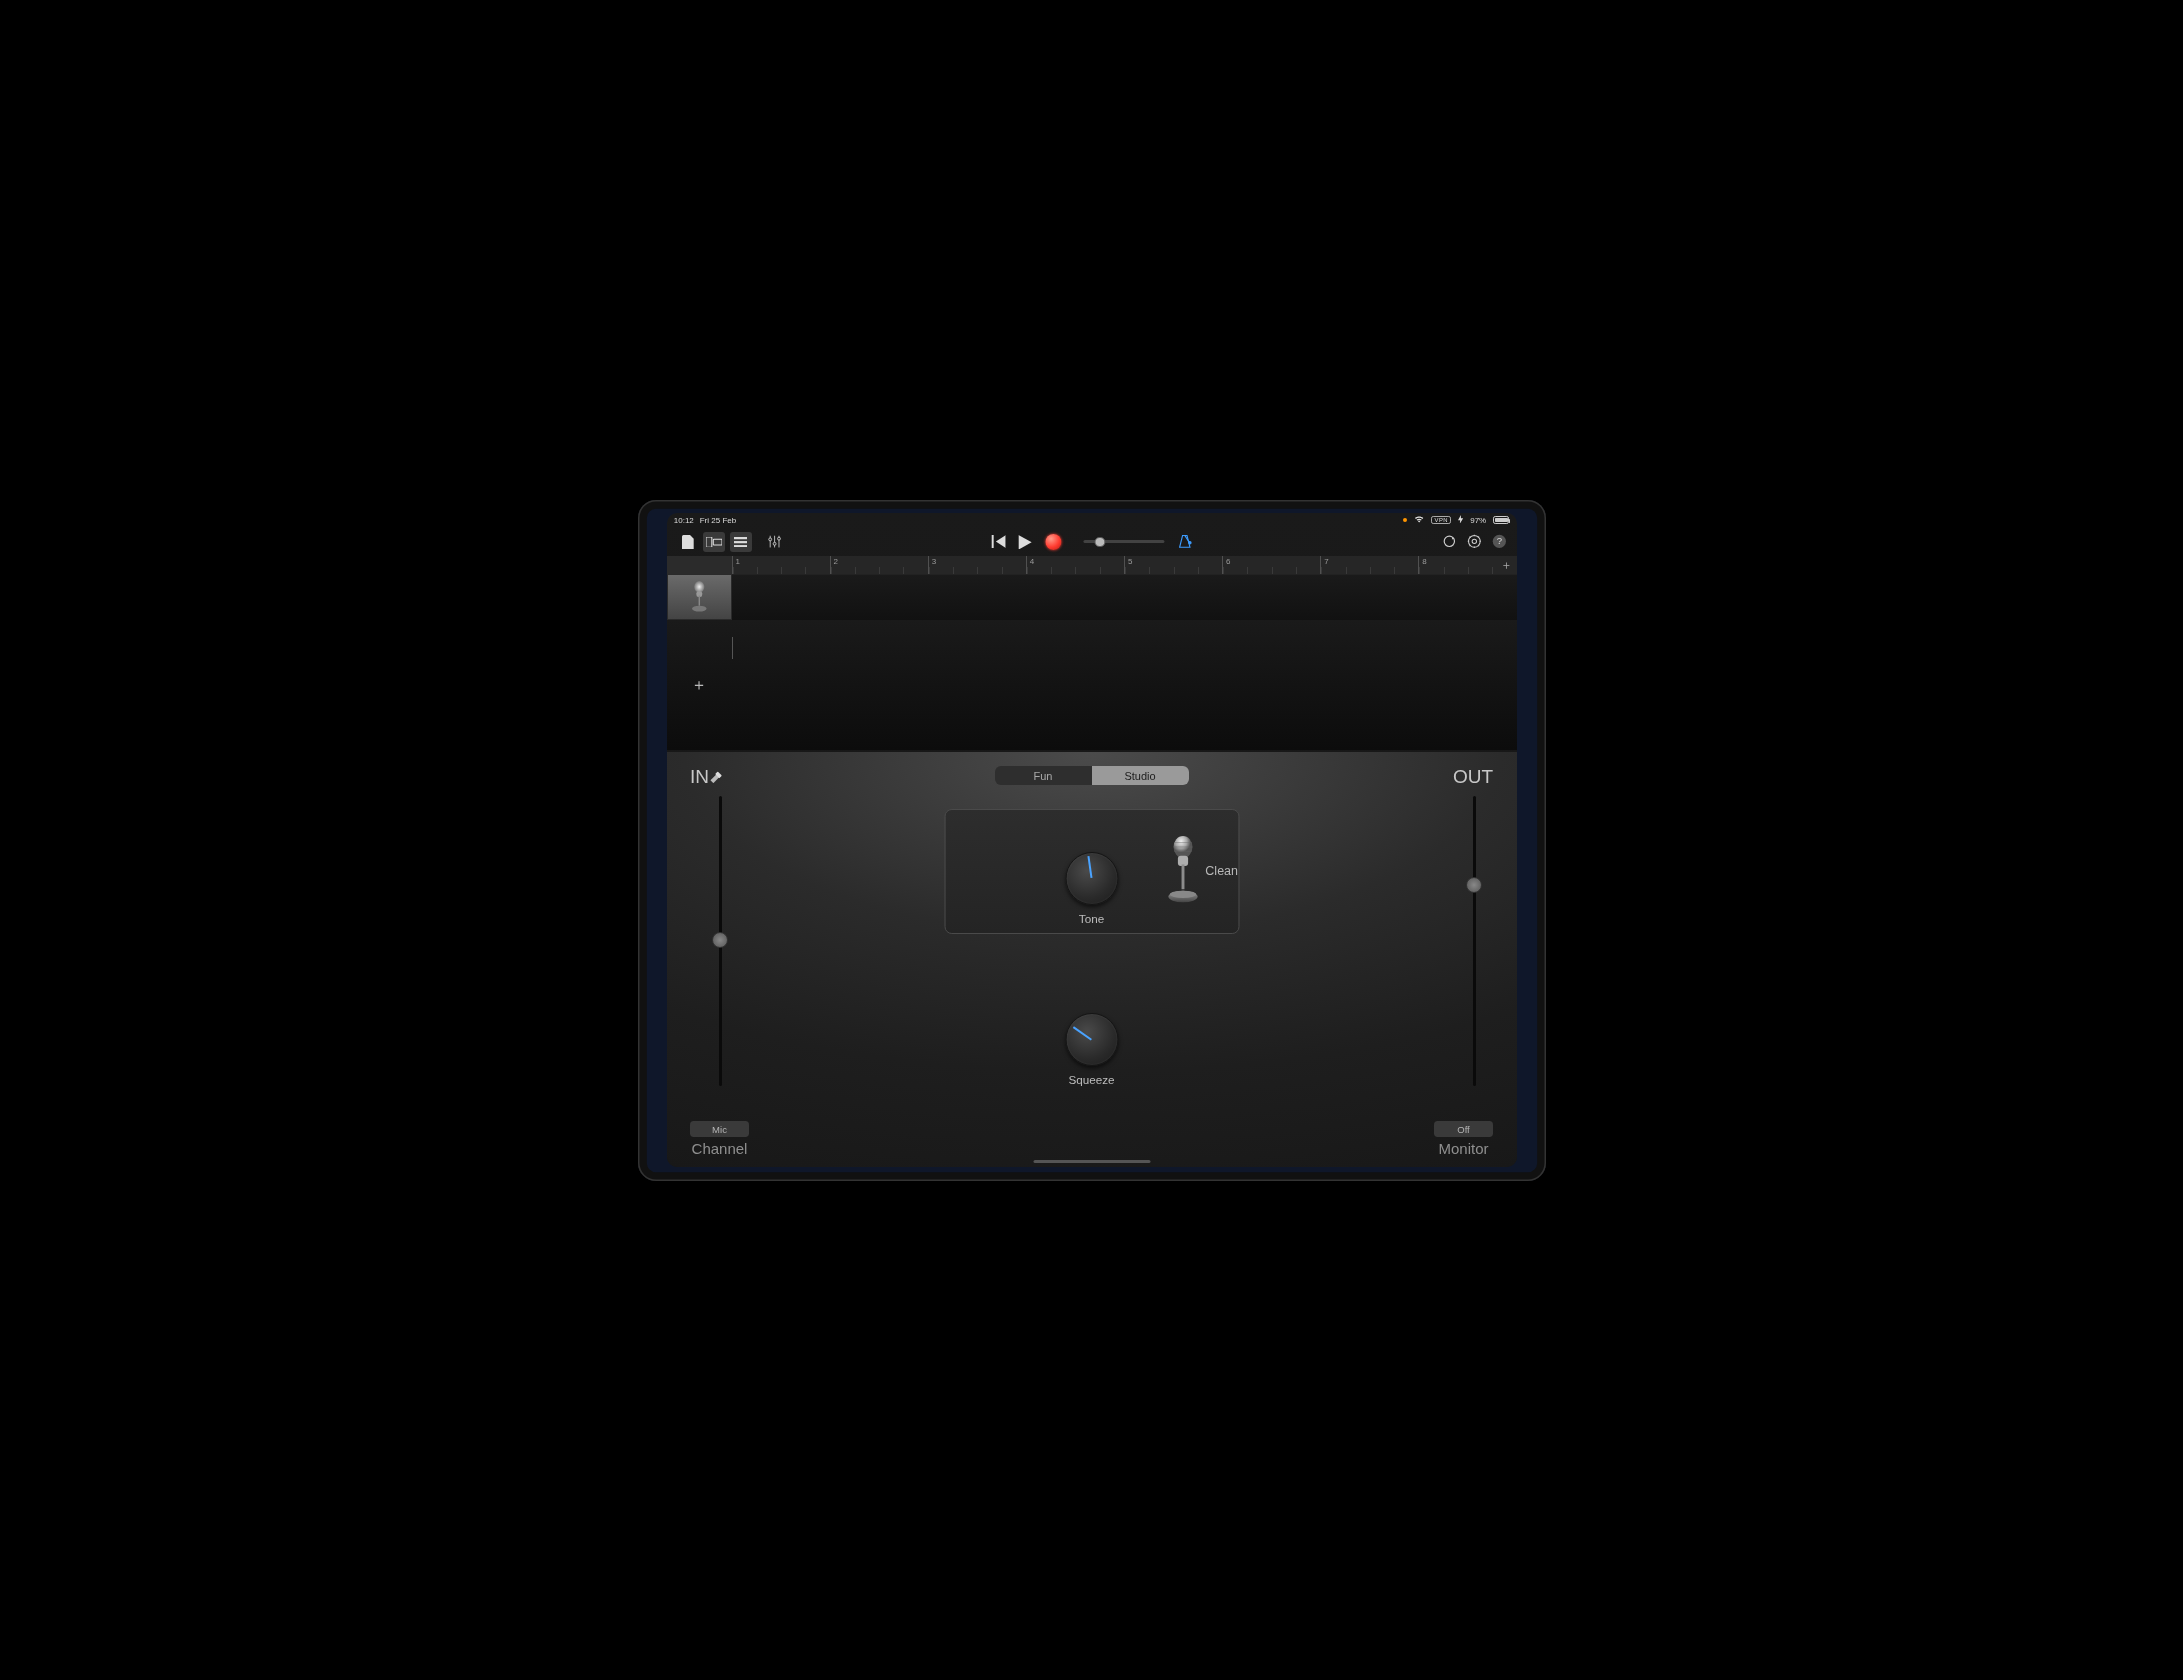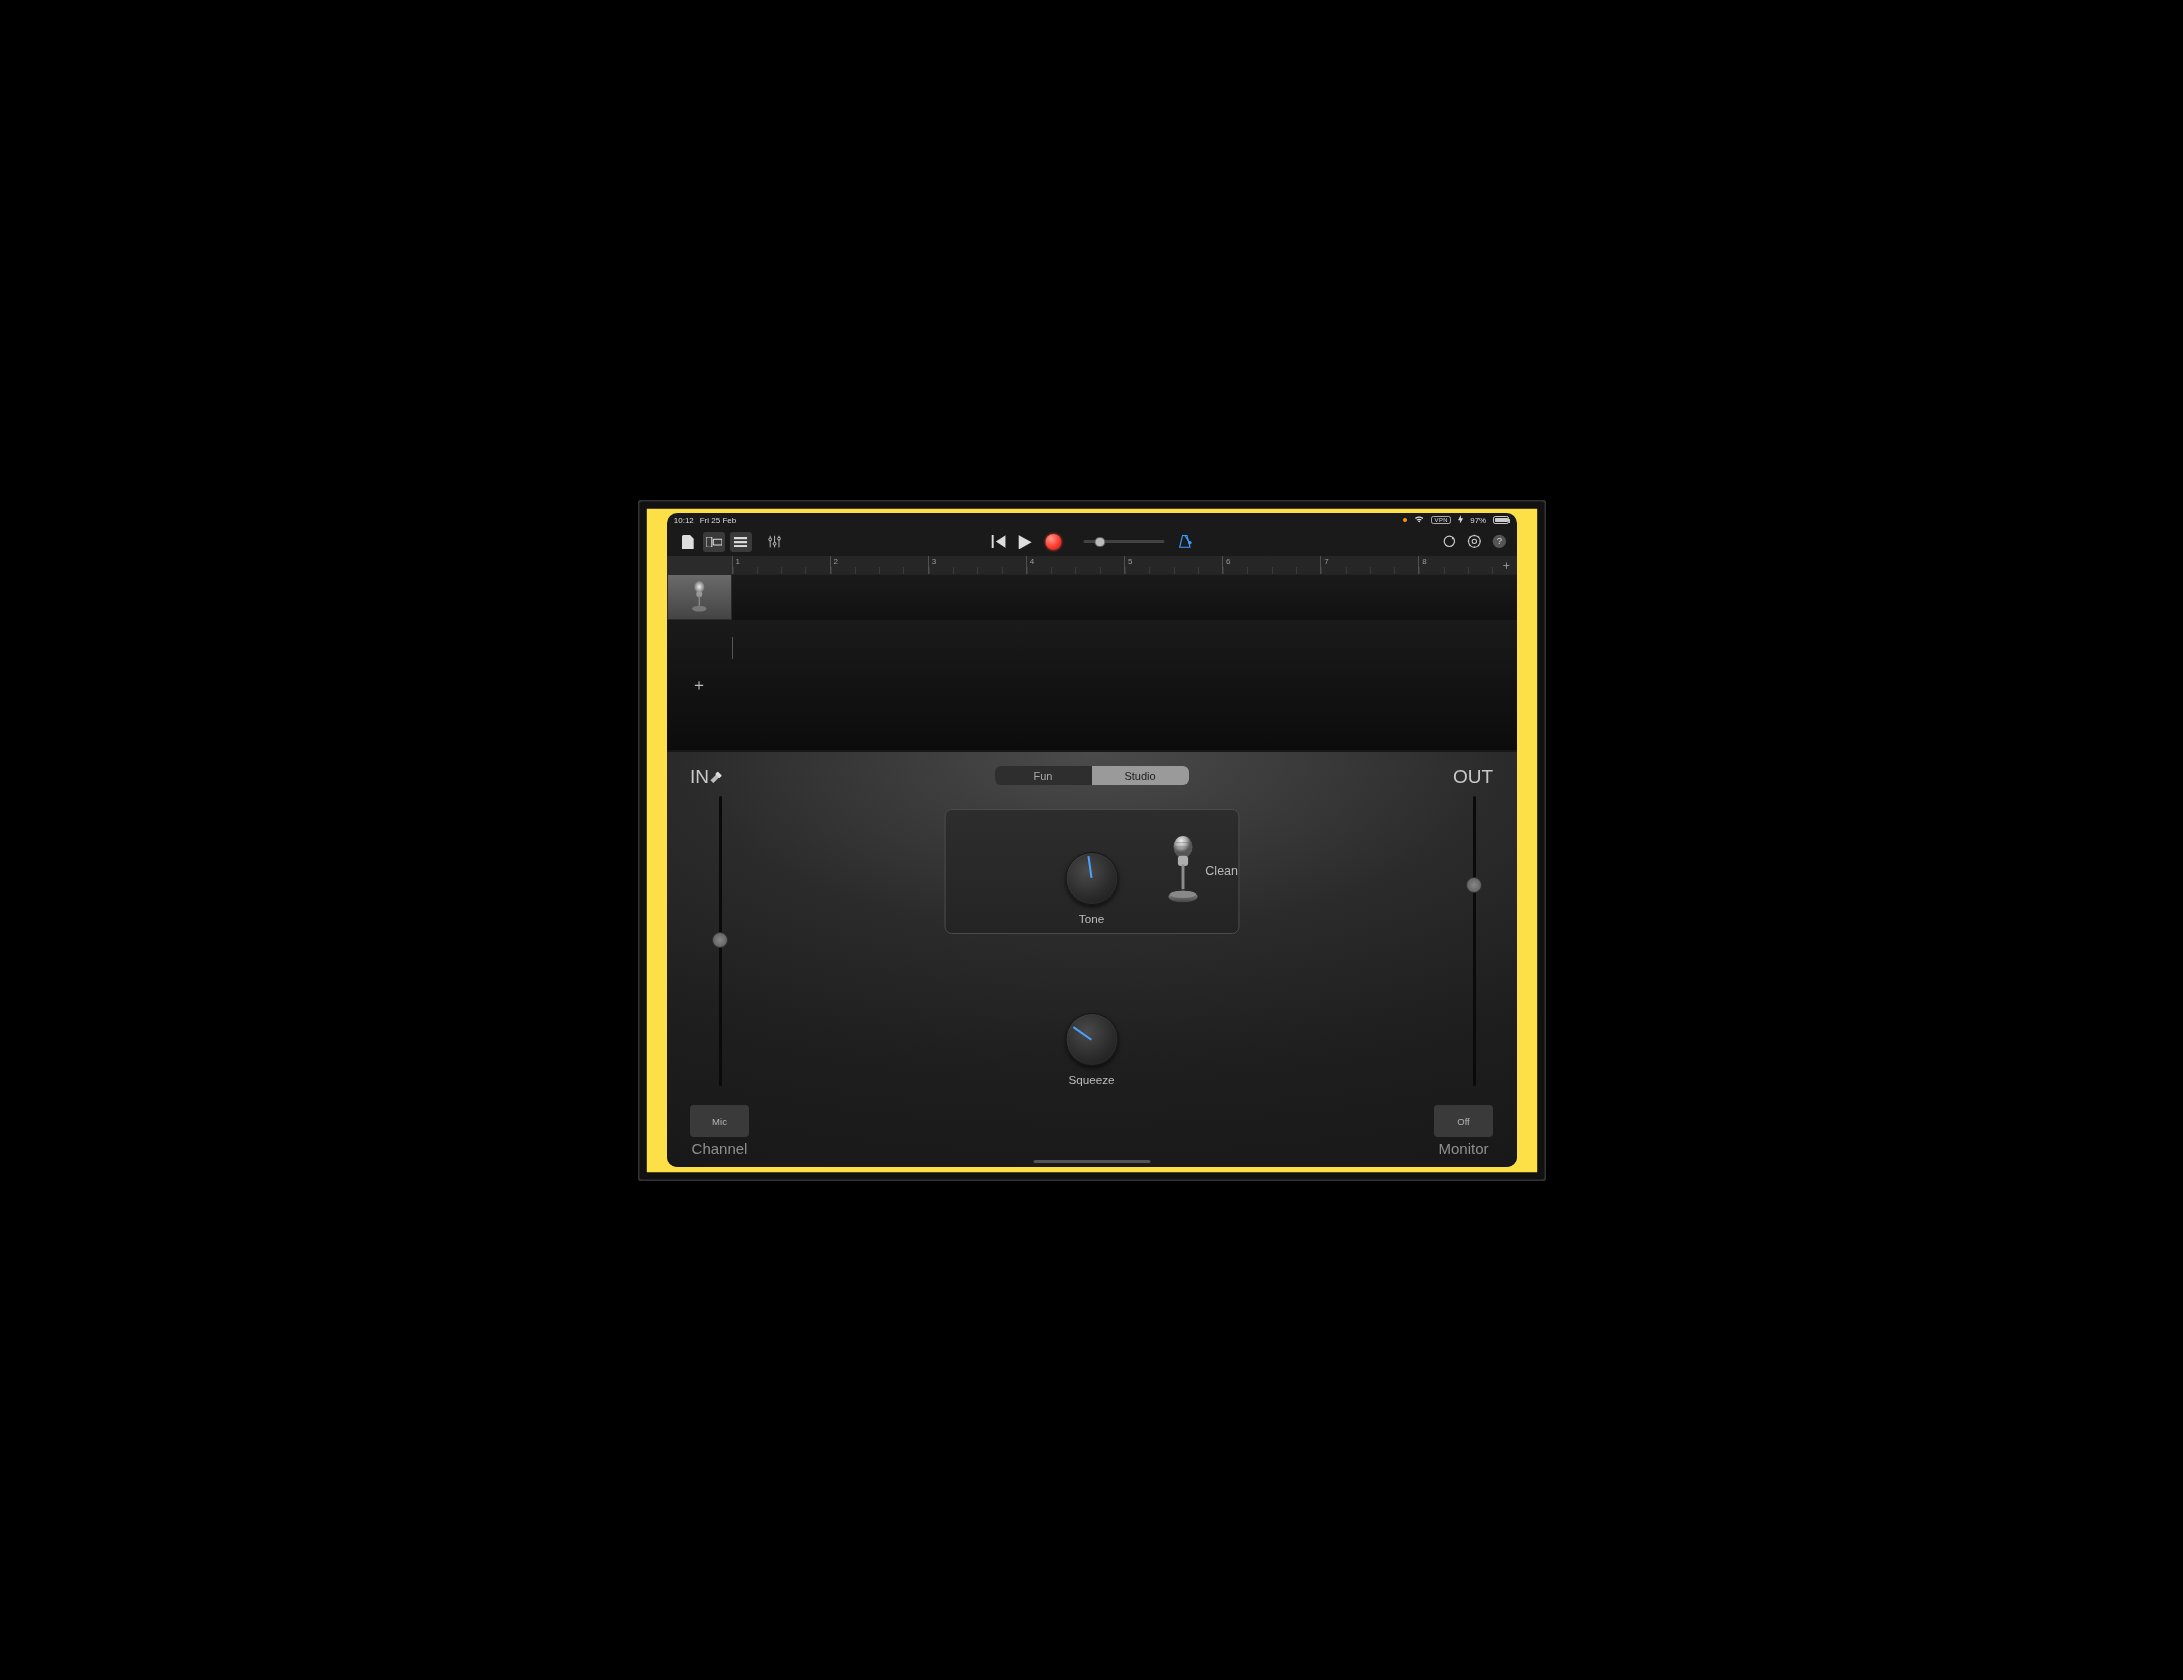--- a/index.html
+++ b/index.html
@@ -1,19 +1,19 @@
 <!DOCTYPE html>
 <html style="font-size:11.7px"><head>
 <meta charset="utf-8">
 <style>
   * { box-sizing: border-box; margin: 0; padding: 0; }
   html, body { width: 100%; height: 100%; background: #000; font-family: -apple-system, "Helvetica Neue", Arial, sans-serif; color: #b8b8b8; user-select: none; }
   .device {
     position: absolute; inset: 0; margin: auto; width: 908px; height: 681px;
-    background: #fde047; border-radius: 4px; padding: 13.2px 29px 13.2px 29px;
+    background: #0f172a; border-radius: 18px; padding: 13.2px 29px 13.2px 29px;
     box-shadow: inset 0 0 0 1.5px #333, inset 0 0 0 8.8px #111;
   }
   .screen {
     position: relative; width: 100%; height: 100%;
     background: linear-gradient(#1a1a1a,#141414);
     border-radius: 10.3px; overflow: hidden;
   }
   
   .status-bar { height: 14.7px; display:flex; align-items:center; justify-content:space-between; padding: 0 7.3px; font-size: 8px; color:#ddd; }
   .status-left { display:flex; gap:5.9px; align-items:center; }
@@ -88,21 +88,21 @@
   
   .knobs { position:absolute; bottom:81px; left:50%; transform:translateX(-50%); display:flex; gap:88px;flex-direction:column; }
   .knob-wrap { display:flex; flex-direction:column; align-items:center; gap:7.3px; }
   .knob { width:53px; height:53px; border-radius:50%; background:radial-gradient(circle at 40% 35%, #4a4a4a, #2a2a2a 60%, #1a1a1a); border:0.7px solid #151515; position:relative; box-shadow: 0 2.2px 4.4px rgba(0,0,0,0.6), inset 0 0 2.2px rgba(255,255,255,0.1); }
   .knob-pointer { position:absolute; left:50%; top:50%; width:1.5px; height:22px; background:#4aa3ff; transform-origin: 50% 100%; margin-left:-0.7px; margin-top:-22px; }
   .knob-label { font-size:11.7px; color:#bdbdbd; }
 
   
   .bottom-row { position:absolute; bottom:10.3px; left:23.5px; right:23.5px; display:flex; justify-content:space-between; }
   .btn-group { display:flex; flex-direction:column; align-items:center; gap:2.9px; }
-  .pill-btn { width:59px; height:32px; background:#3a3a3a; border-radius:3.7px; display:flex; align-items:center; justify-content:center; font-size:9.5px; color:#b5b5b5; }
+  .pill-btn { width:59px; height:16px; background:#3a3a3a; border-radius:3.7px; display:flex; align-items:center; justify-content:center; font-size:9.5px; color:#b5b5b5; }
   .pill-label { font-size:15px; color:#8f8f8f; }
 
   .home-indicator { position:absolute; bottom:4.4px; left:50%; transform:translateX(-50%); width:117px; height:2.9px; background:#555; border-radius:2.2px; }
 
   
   .mic-svg { display:block; }
 </style>
 </head>
 <body>
 

